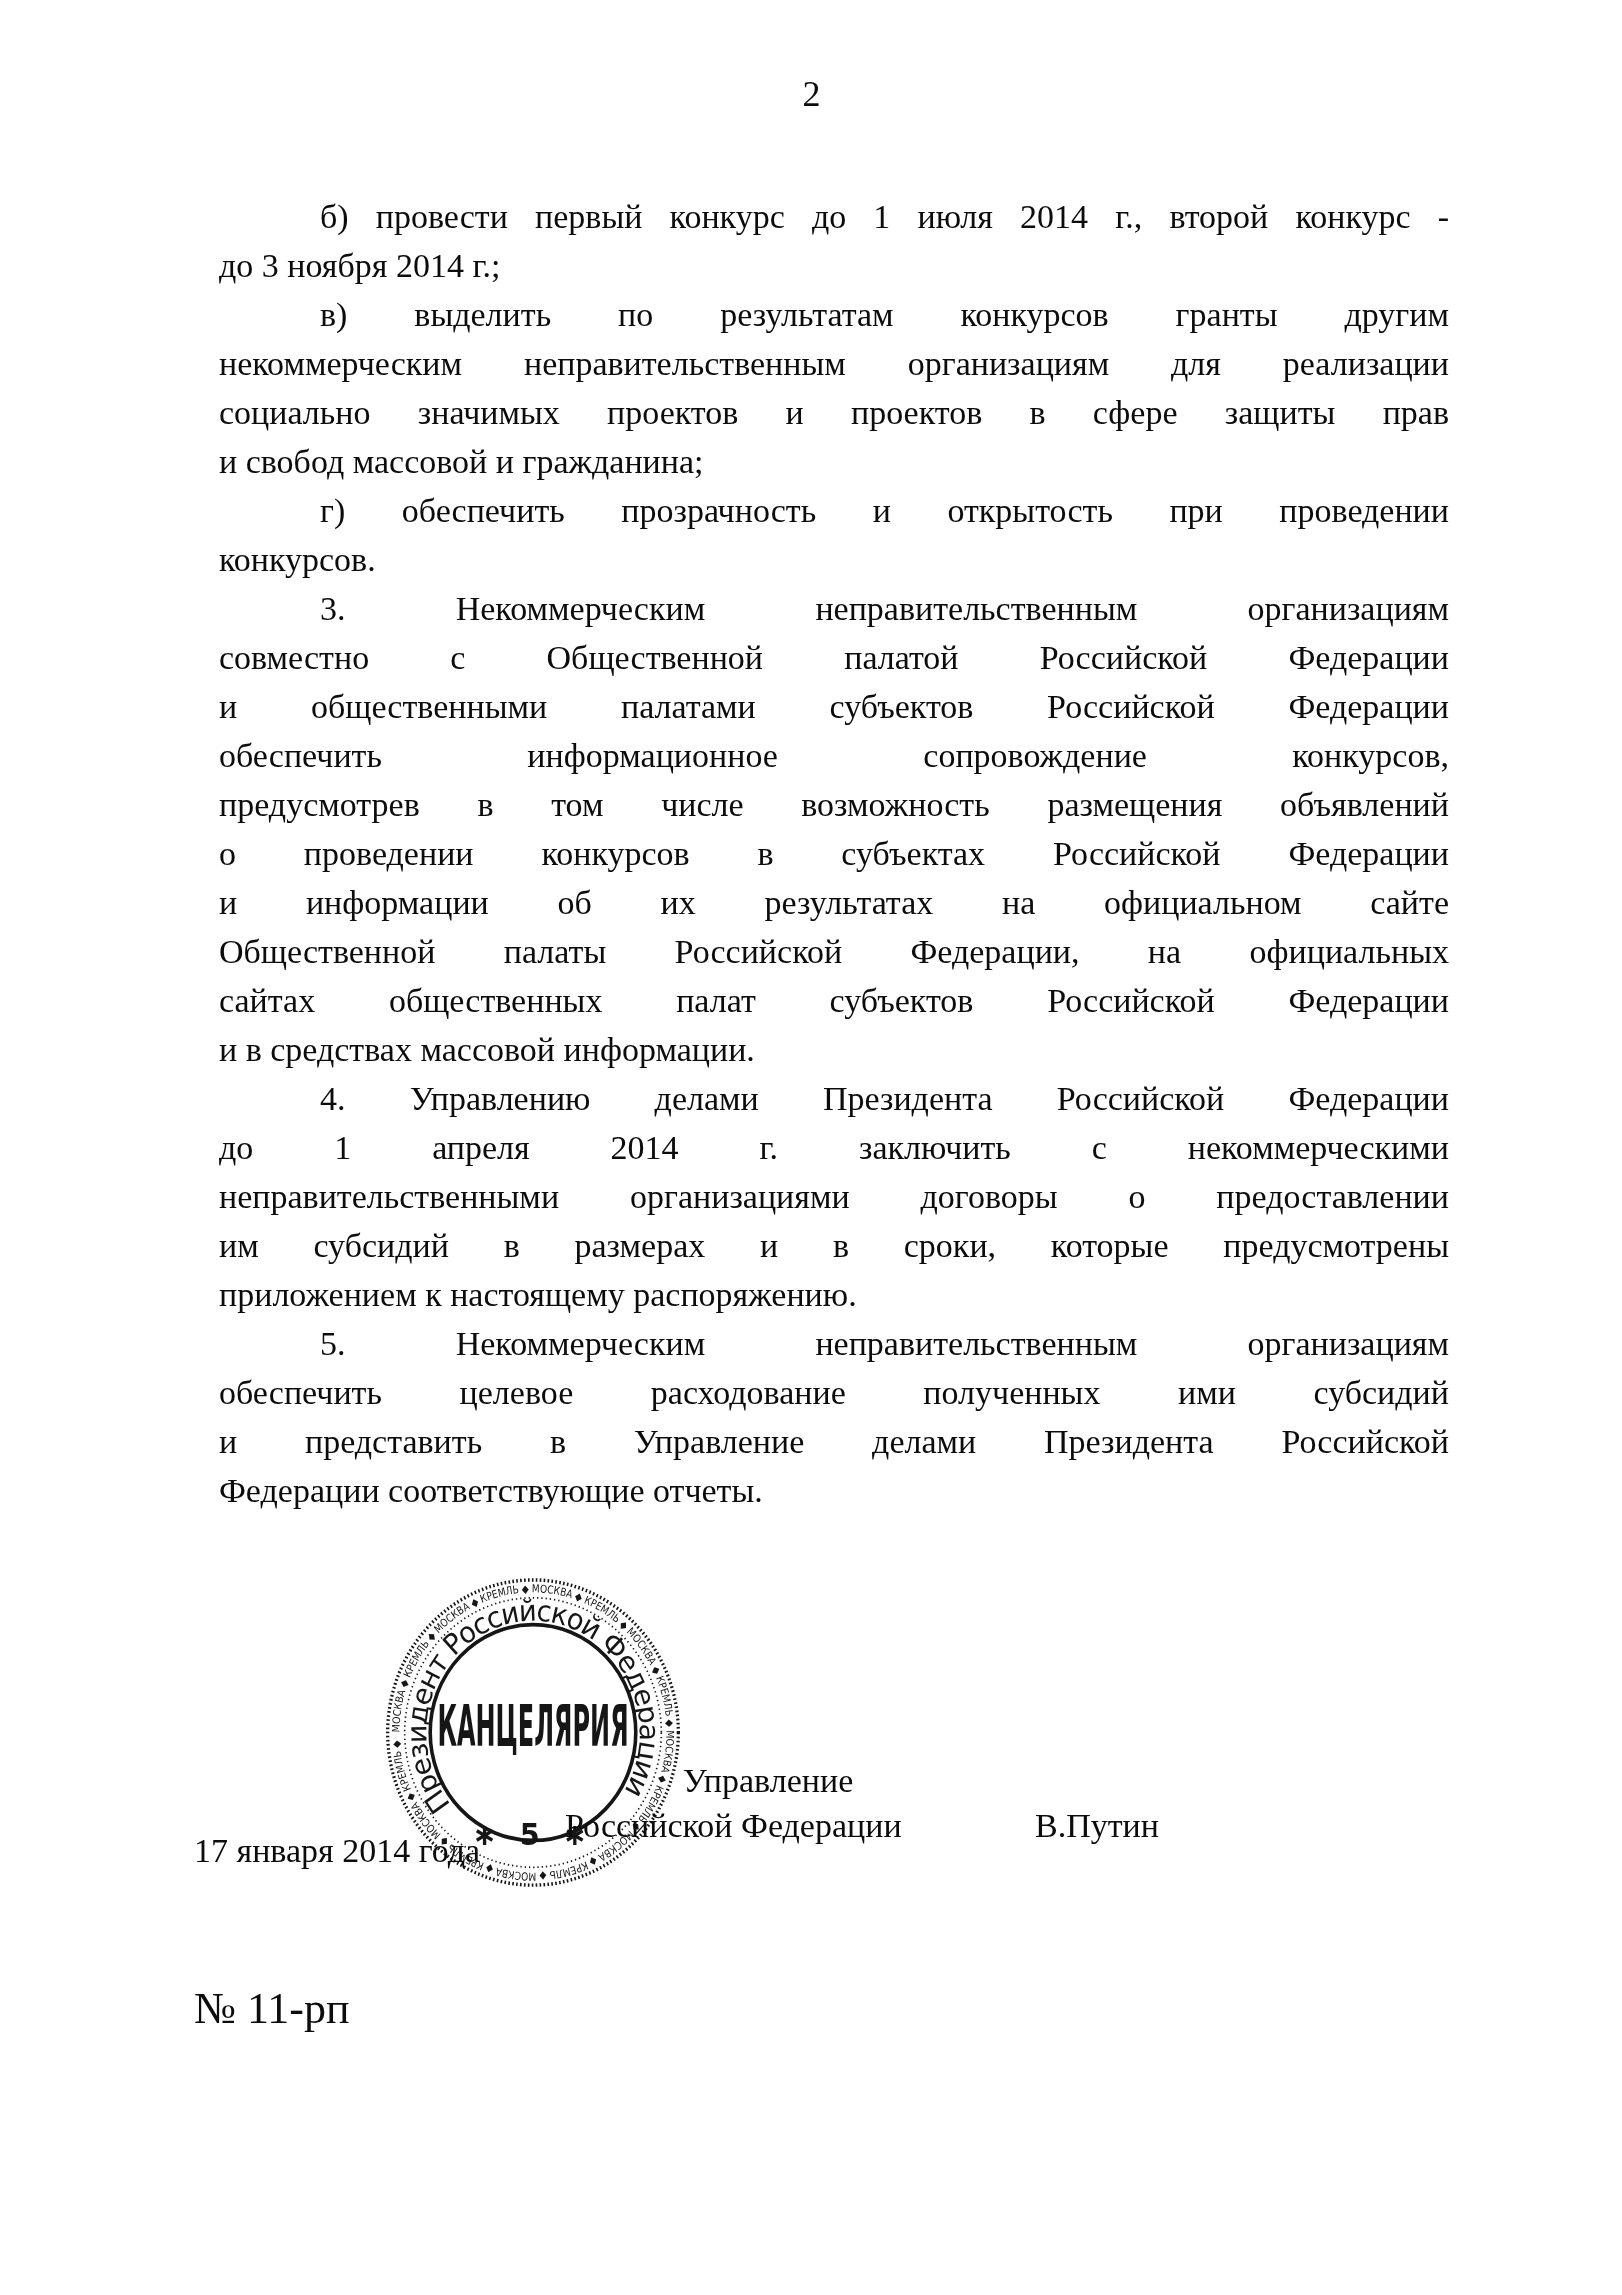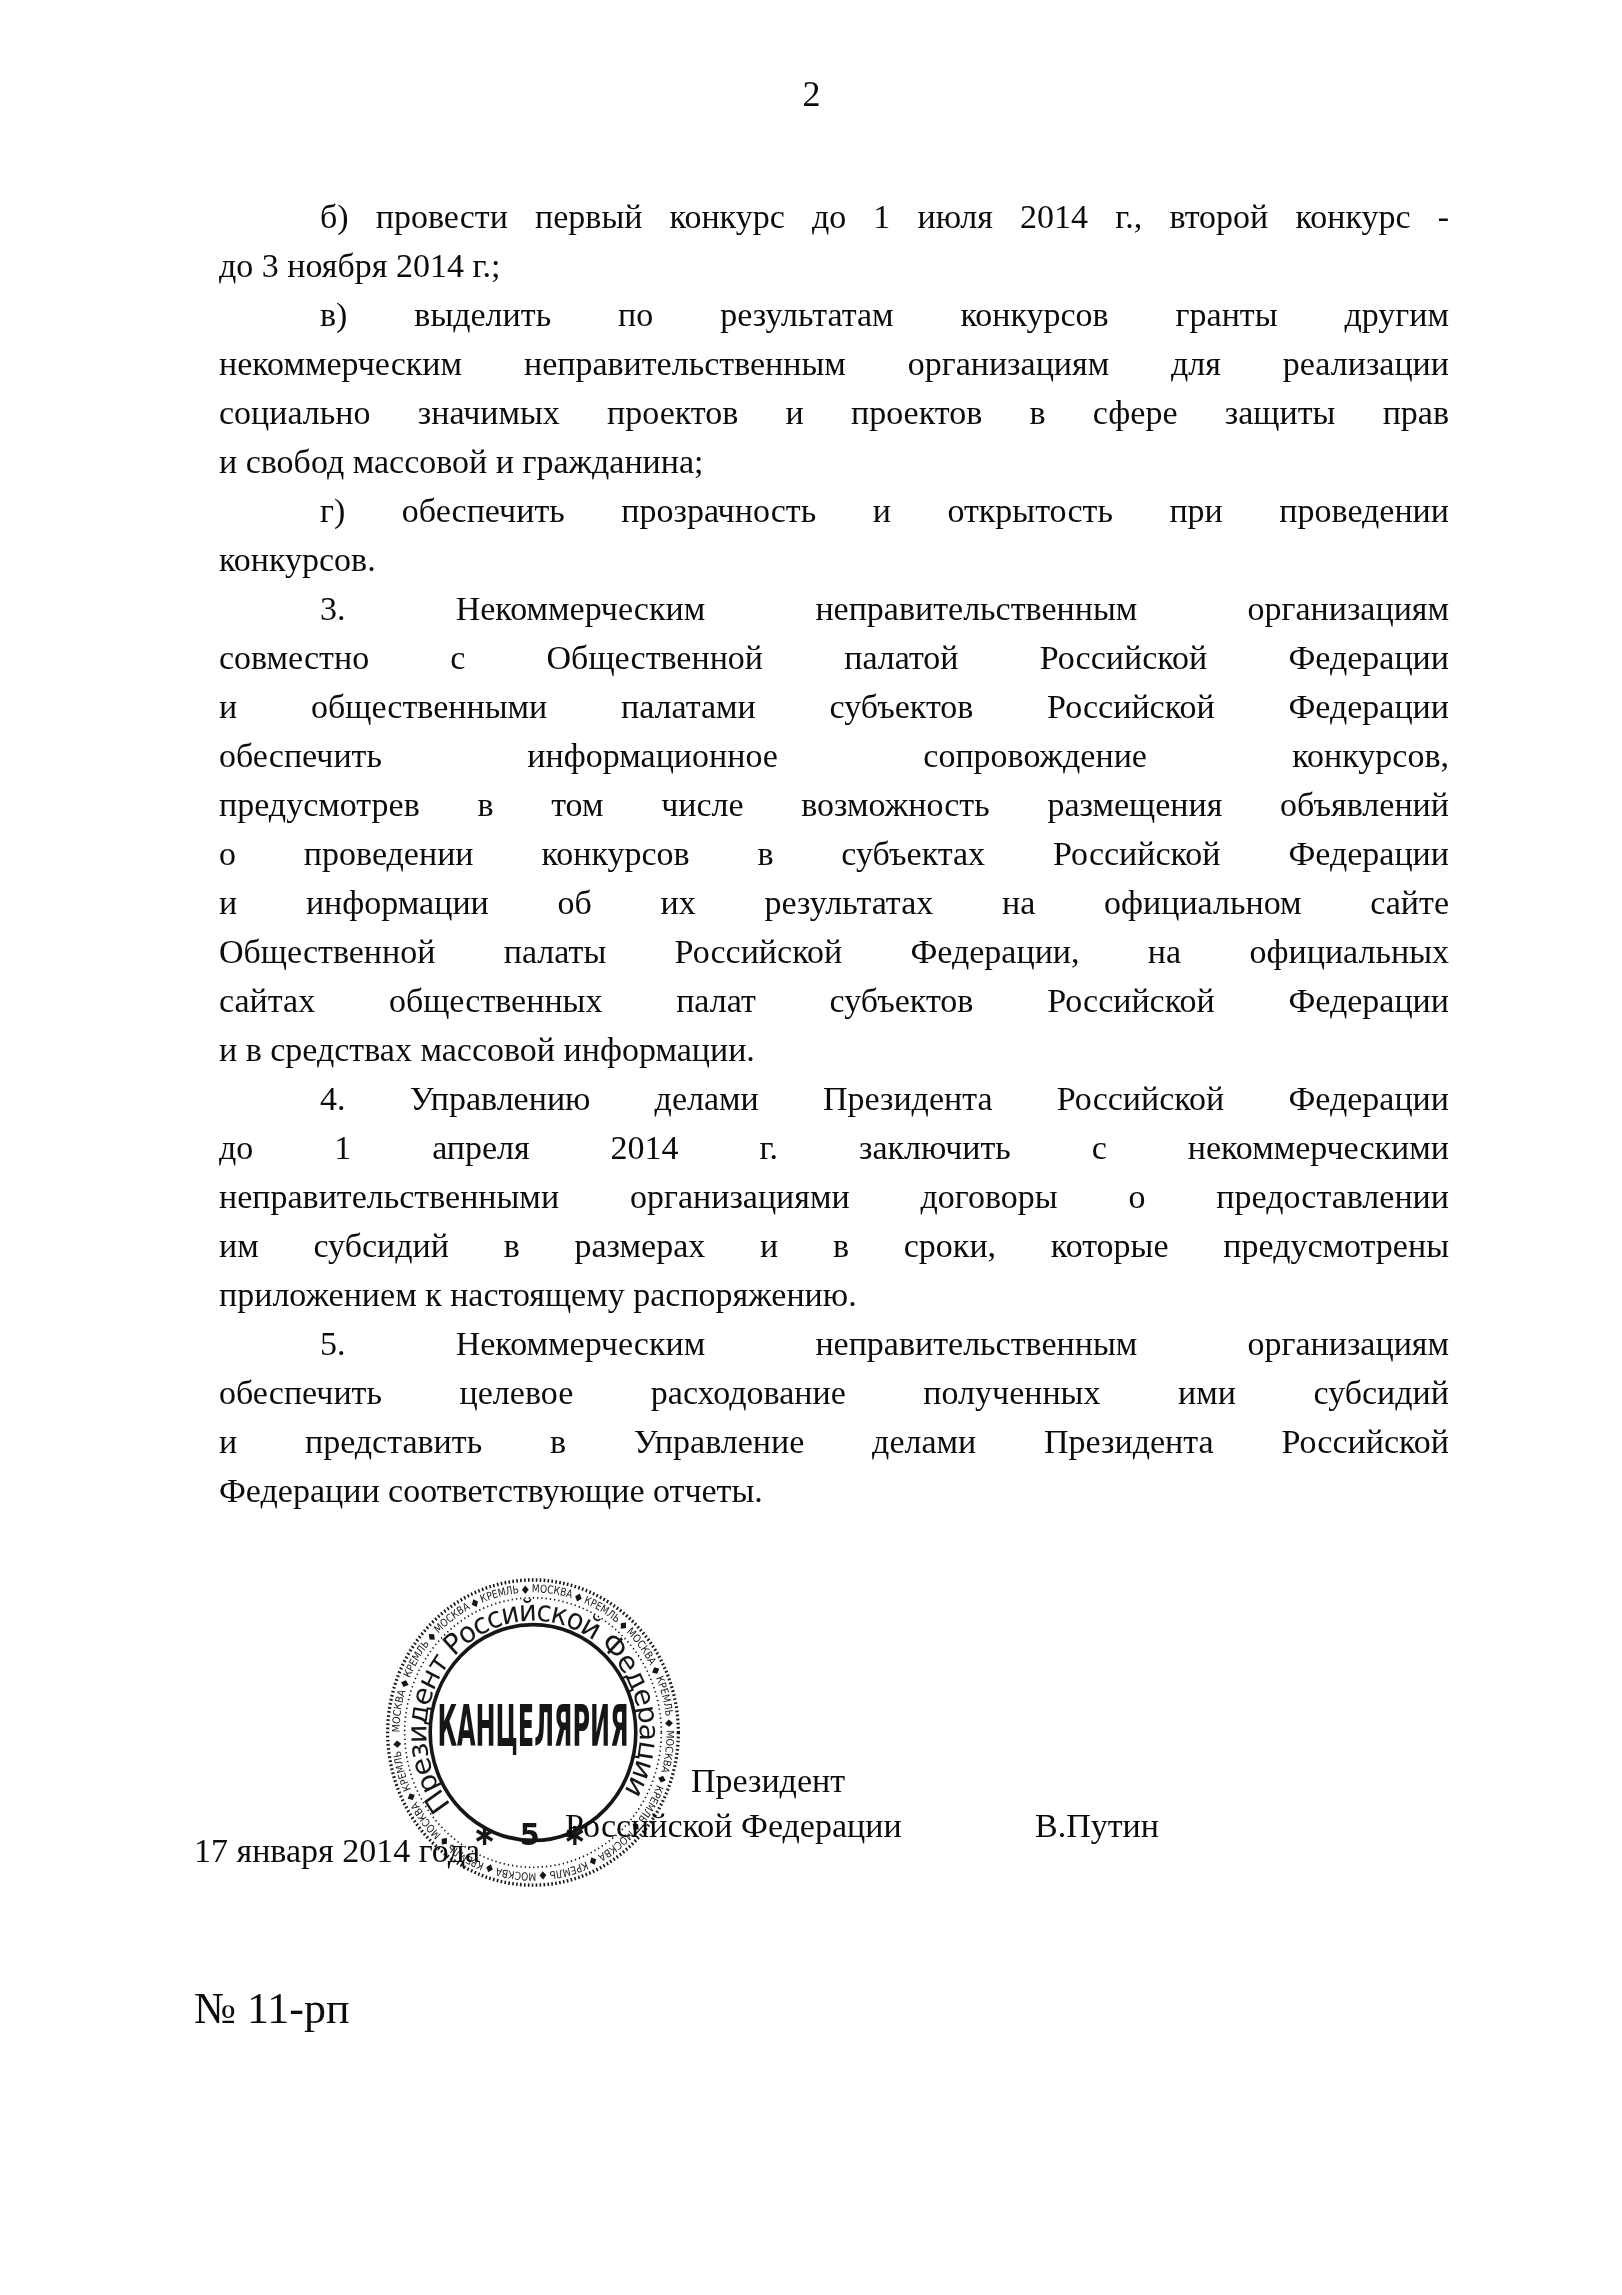--- a/index.html
+++ b/index.html
@@ -106,21 +106,21 @@
 
       <div class="line first">5. Некоммерческим неправительственным организациям</div>
 
       <div class="line mid">обеспечить целевое расходование полученных ими субсидий</div>
 
       <div class="line mid">и представить в Управление делами Президента Российской</div>
 
       <div class="line last">Федерации соответствующие отчеты.</div>
     </div>
 
-  <div class="sig-title1">Президент</div>
+  <div class="sig-title1">Управление</div>
   <div class="sig-title2">Российской Федерации</div>
   <div class="sig-name">В.Путин</div>
 
   <div class="footer-date">17 января 2014 года</div>
   <div class="footer-num">№ 11-рп</div>
 
   <svg class="stamp" width="334" height="347" viewBox="0 0 510 530" xmlns="http://www.w3.org/2000/svg">
     <g transform="translate(255,262) scale(1,1.05)">
       <circle r="222" fill="none" stroke="#0d0d0d" stroke-width="5" stroke-dasharray="2.5 3.5"></circle>
       <circle r="196" fill="none" stroke="#0d0d0d" stroke-width="2.5" stroke-dasharray="2 4.5"></circle>

